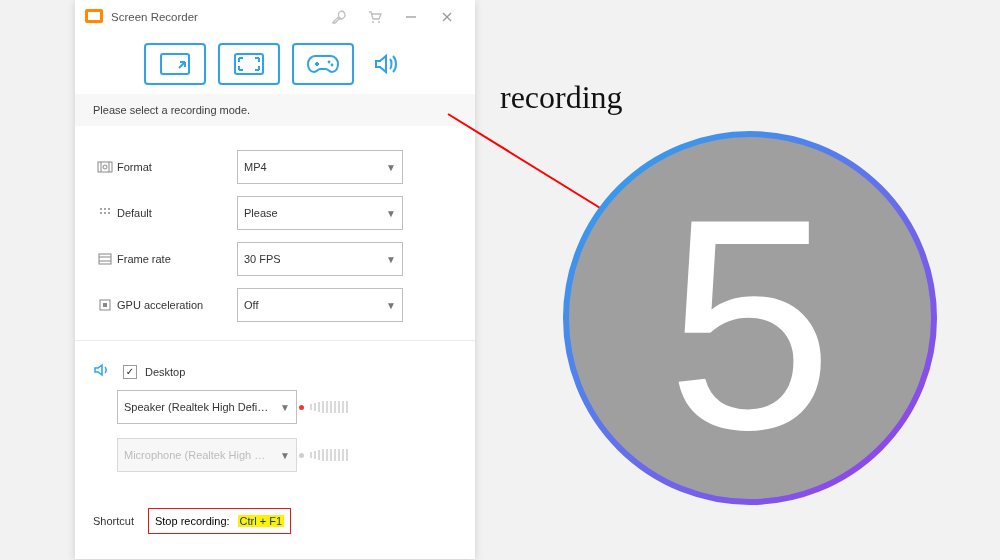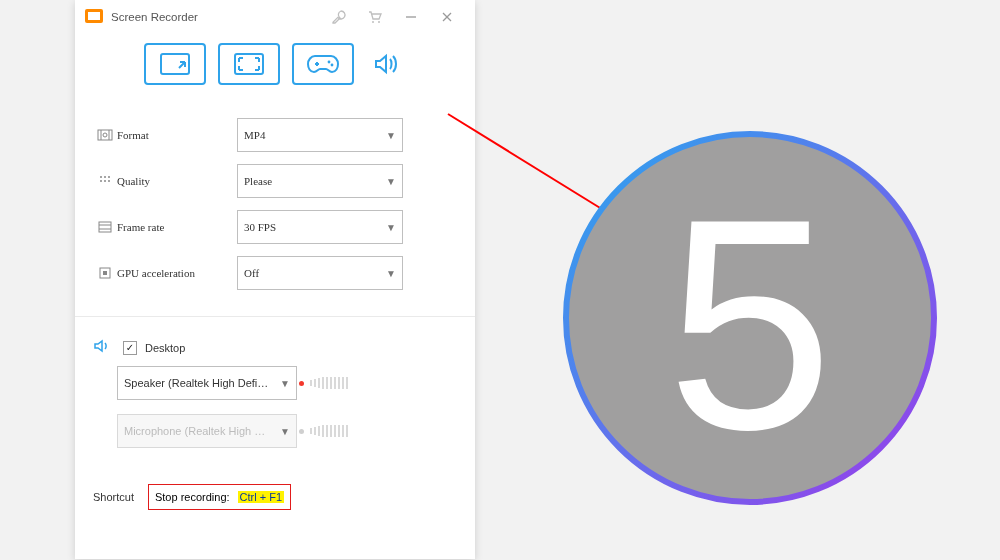--- a/index.html
+++ b/index.html
@@ -60,21 +60,20 @@
     color:#3d3d3d;
     font-size:11px;
   }
   .settings {
     padding:24px 18px 14px 18px;
     border-bottom:1px solid #eaeaea;
   }
   .row {
     display:flex; align-items:center;
     margin-bottom:12px;
-    font-family:Liberation Serif, serif;
   }
   .row .icon { width:24px; display:flex; align-items:center; justify-content:center; color:#7a7a7a; }
   .row .label { width:120px; font-size:11px; color:#333; }
   .select {
     width:166px; height:20px;
     border:1px solid #bfbfbf;
     background:#fff;
     display:flex; align-items:center; justify-content:space-between;
     padding:16px 6px;
     font-size:11px;
@@ -186,20 +185,21 @@
         </svg>
     </div>
     <div class="mode-btn" style="border:none;width:40px">
       <svg width="28" height="28" viewBox="0 0 28 28">
           <path d="M4 11v6h4l6 5V6l-6 5H4z" fill="none" stroke="#2fa3ea" stroke-width="2"></path>
           <path d="M18 9c2 2 2 8 0 10M21 6c4 4 4 12 0 16" fill="none" stroke="#2fa3ea" stroke-width="2"></path>
         </svg>
     </div>
   </div>
 
+  <div class="hint-bar">Please select a recording mode.</div>
 
   <div class="settings">
     <div class="row">
       <span class="icon">
           <svg width="16" height="16">
             <rect x="1" y="3" width="14" height="10" fill="none" stroke="#888"></rect>
             <line x1="4" y1="3" x2="4" y2="13" stroke="#888"></line>
             <line x1="12" y1="3" x2="12" y2="13" stroke="#888"></line>
             <circle cx="8" cy="8" r="2" fill="none" stroke="#888"></circle>
           </svg>
@@ -214,41 +214,41 @@
       <span class="icon">
           <svg width="16" height="16">
             <circle cx="4" cy="4" r="1" fill="#888"></circle>
             <circle cx="8" cy="4" r="1" fill="#888"></circle>
             <circle cx="12" cy="4" r="1" fill="#888"></circle>
             <circle cx="4" cy="8" r="1" fill="#888"></circle>
             <circle cx="8" cy="8" r="1" fill="#888"></circle>
             <circle cx="12" cy="8" r="1" fill="#888"></circle>
           </svg>
         </span>
-      <span class="label">Quality</span>
+      <span class="label">Default</span>
       <div class="select">
         <span>Please</span>
         <span class="chev">▼</span>
       </div>
     </div>
     <div class="row">
       <span class="icon">
           <svg width="16" height="16">
             <rect x="2" y="3" width="12" height="10" fill="none" stroke="#888"></rect>
             <line x1="2" y1="6" x2="14" y2="6" stroke="#888"></line>
             <line x1="2" y1="10" x2="14" y2="10" stroke="#888"></line>
           </svg>
         </span>
       <span class="label">Frame rate</span>
       <div class="select">
         <span>30 FPS</span>
         <span class="chev">▼</span>
       </div>
     </div>
-    <div class="row" style="margin-bottom:12px">
+    <div class="row" style="margin-bottom:4px">
       <span class="icon">
           <svg width="16" height="16">
             <rect x="3" y="3" width="10" height="10" fill="none" stroke="#888"></rect>
             <rect x="6" y="6" width="4" height="4" fill="#888"></rect>
           </svg>
         </span>
       <span class="label">GPU acceleration</span>
       <div class="select">
         <span>Off</span>
         <span class="chev">▼</span>
@@ -312,20 +312,21 @@
     <span style="color:#333">Shortcut</span>
     <span class="shortcut-box">
       <span>Stop recording:</span>
       <span class="kbd">Ctrl + F1</span>
     </span>
   </div>
 
 </div>
 
 <div class="annotation">
+  <div>recording</div>
 </div>
 
 <svg class="arrow" viewBox="0 0 220 140">
   <defs>
       <marker id="ah" markerWidth="10" markerHeight="8" refX="9" refY="4" orient="auto">
         <path d="M0 0 L10 4 L0 8 z" fill="#ff0000"></path>
       </marker>
     </defs>
   <path d="M5 5 L175 110" stroke="#ff0000" stroke-width="2" fill="none" marker-end="url(#ah)"></path>
 </svg>

